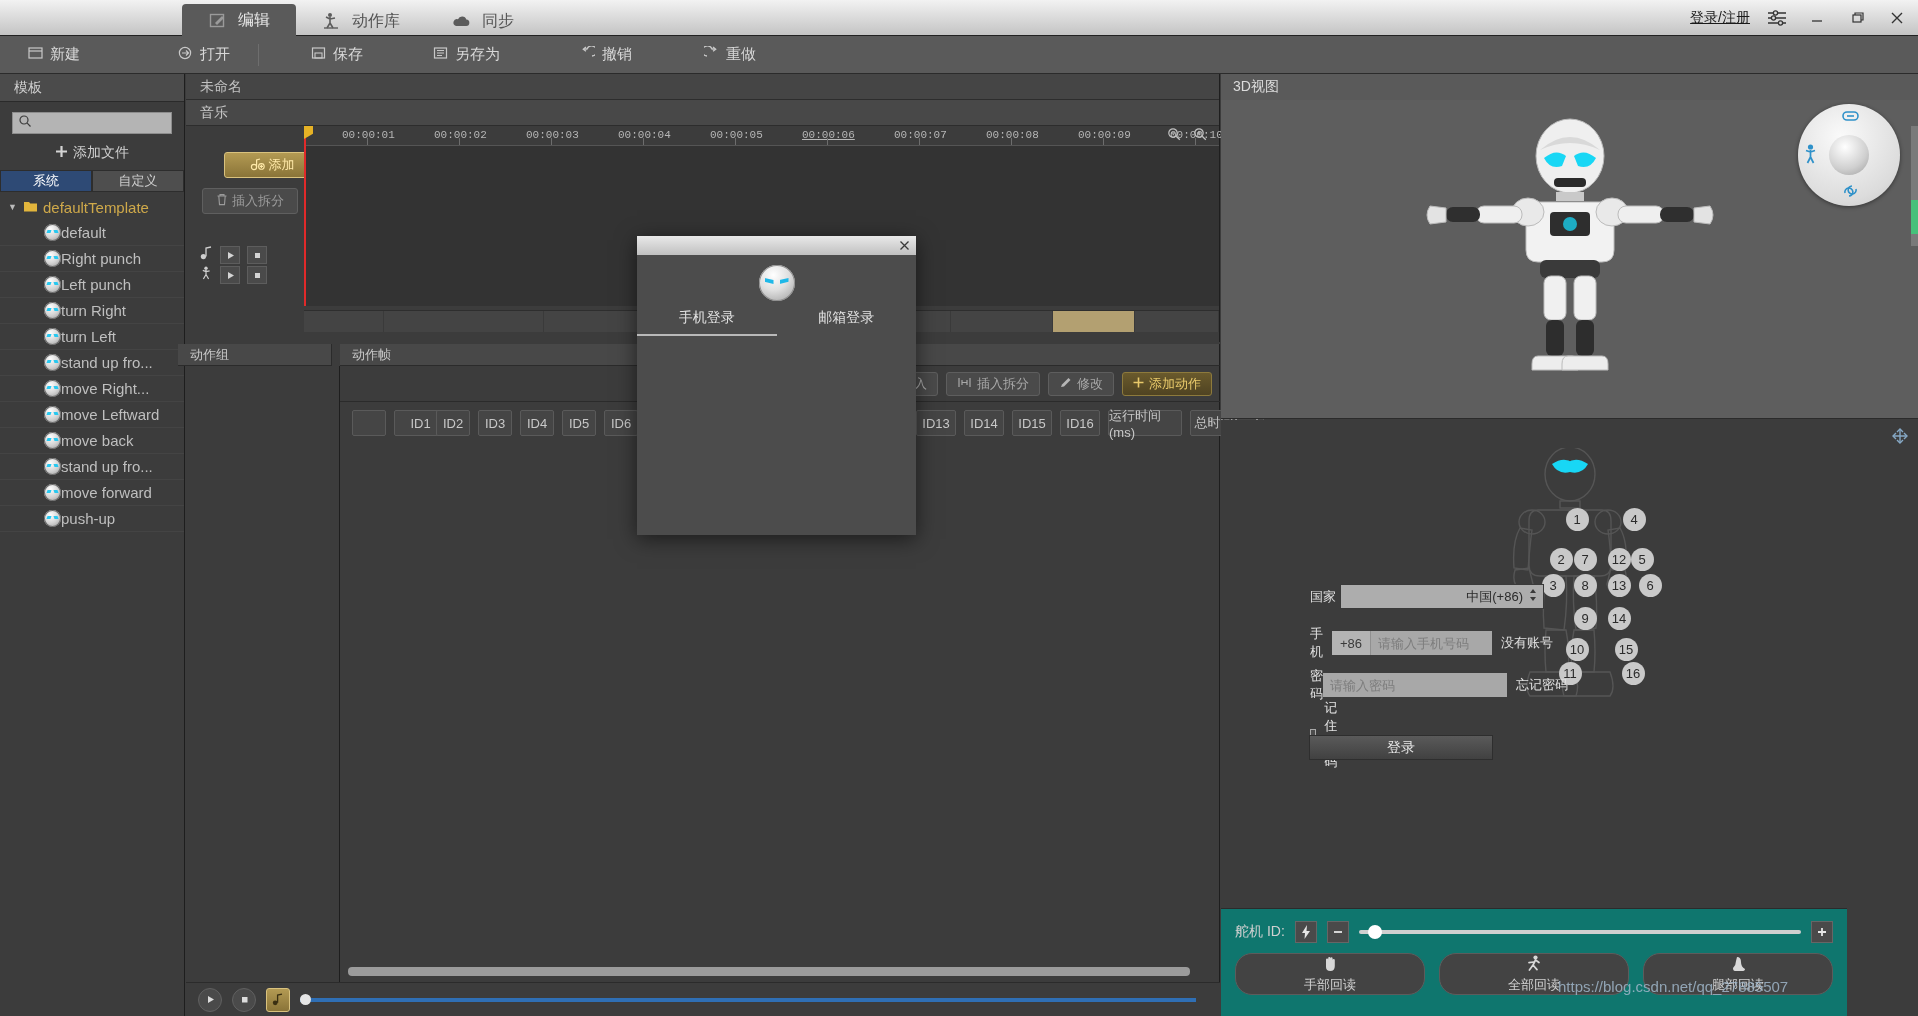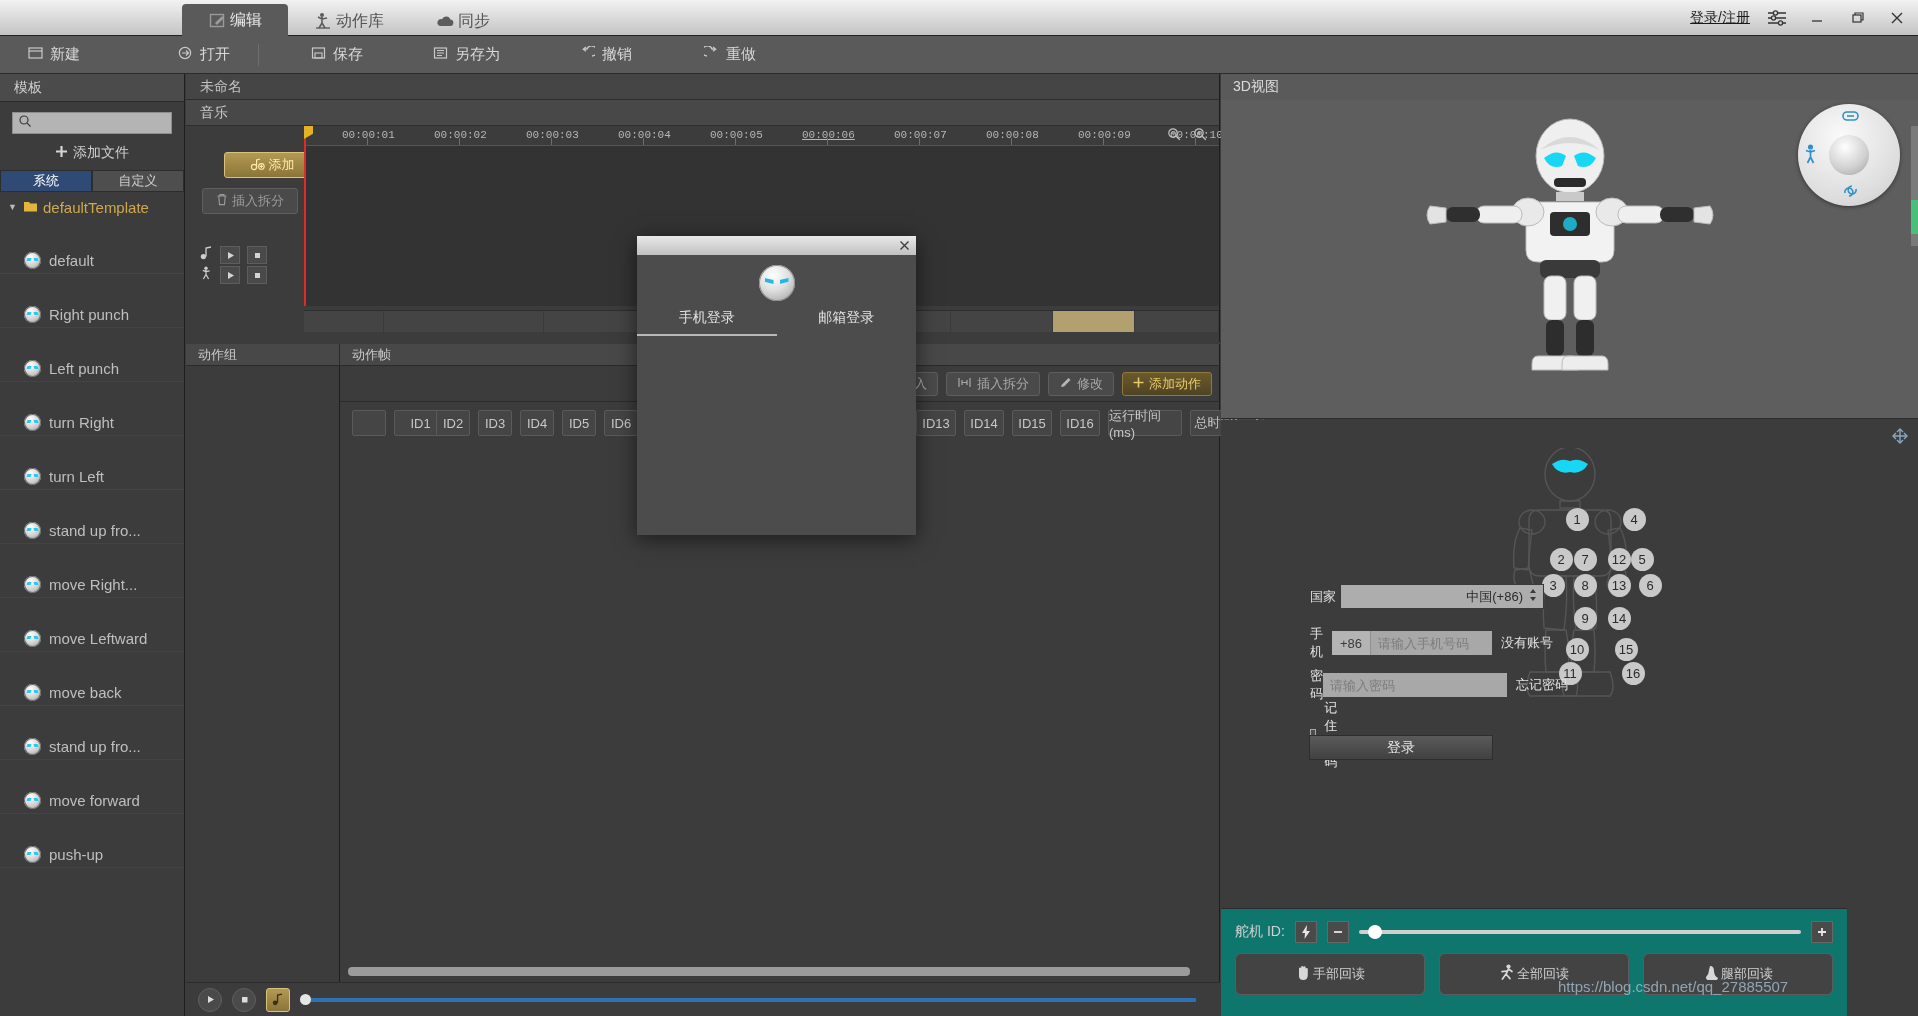--- a/index.html
+++ b/index.html
@@ -12,21 +12,21 @@
   #app{ position:relative; width:1918px; height:1016px; background:#3c3c3c; }
 
   
   .titlebar{
     position:absolute; left:0; top:0; width:1918px; height:36px;
     background:linear-gradient(#f2f2f2,#c4c4c4);
     border-bottom:1px solid #222;
   }
   .tabs{ position:absolute; left:182px; top:0; height:36px; display:flex; align-items:flex-end; }
   .tab{
-    height:30px; padding:8px 26px; display:flex; align-items:center; gap:4px;
+    height:30px; padding:8px 26px; display:flex; align-items:center; gap:12px;
     color:#555; font-size:16px; cursor:pointer; border-radius:4px 4px 0 0;
   }
   .tab.active{ background:#5a5a5a; color:#e8e8e8; height:32px; }
   .tab .ic{ display:inline-flex; width:18px; height:18px; align-items:center; justify-content:center; }
   .tr-right{ position:absolute; right:8px; top:0; height:36px; display:flex; align-items:center; gap:14px; }
   .loginlink{ font-size:14px; color:#1a1a1a; text-decoration:underline; cursor:pointer; }
   .winbtn{ width:26px; height:26px; display:flex; align-items:center; justify-content:center; color:#333; cursor:pointer; }
   .winbtn svg{ display:block; }
 
   
@@ -63,23 +63,23 @@
     font-size:13px; color:#cfcfcf; background:#4e4e4e; border:1px solid #2d2d2d; cursor:pointer;
   }
   .sb-tab.active{ background:#2e4a75; color:#fff; }
   .tree{ margin-top:2px; }
   .tree-root{
     display:flex; align-items:center; gap:5px; height:26px; padding-left:8px;
     color:#cfa94a; font-size:15px; cursor:pointer;
   }
   .tree-root .arrow{ font-size:9px; color:#bbb; width:10px; }
   .tree-item{
-    display:flex; align-items:center; gap:8px; height:26px; padding-left:24px;
+    display:flex; align-items:center; height:26px; padding-left:44px;
     color:#bfbfbf; font-size:15px; cursor:pointer; border-bottom:1px solid #444;
-    white-space:nowrap; overflow:hidden;margin-top:28px;
+    white-space:nowrap; overflow:hidden;
   }
   .rb-av{
     width:17px; height:17px; border-radius:50%; flex:0 0 17px;
     background:radial-gradient(circle at 38% 30%, #fff 0%, #d2d2d2 52%, #8e8e8e 100%);
     position:relative; box-shadow:0 0 0 1px #6a6a6a inset;
   }
   .rb-av::before,.rb-av::after{
     content:""; position:absolute; top:6px; width:4px; height:3px; background:#28c8f0;
     transform:skewX(-18deg);
   }
@@ -128,21 +128,21 @@
   .zoomicons{ position:absolute; right:12px; top:1px; display:flex; gap:12px; }
   .tl-scroll{
     position:absolute; left:118px; right:0; bottom:8px; height:22px; background:#444;
     display:flex; border-top:1px solid #2e2e2e;
   }
   .tl-scroll .seg{ flex:1; border-right:1px solid #3a3a3a; }
   .tl-scroll .seg.hl{ background:#b3a071; flex:0 0 82px; }
 
   
   .hdr-group{
-    position:absolute; left:186px; top:344px; width:154px; height:22px;
+    position:absolute; left:178px; top:344px; width:154px; height:22px;
     background:#484848; color:#c8c8c8; font-size:13px; display:flex; align-items:center; padding-left:12px;
     border-right:1px solid #2b2b2b; border-bottom:1px solid #2b2b2b;
   }
   .hdr-frames{
     position:absolute; left:340px; top:344px; width:880px; height:22px;
     background:#484848; color:#c8c8c8; font-size:13px; display:flex; align-items:center; padding-left:12px;
     border-bottom:1px solid #2b2b2b; border-right:1px solid #1e1e1e;
   }
   .group-pane{
     position:absolute; left:186px; top:366px; width:154px; height:616px;
@@ -229,22 +229,22 @@
   .servo-row{ position:absolute; left:14px; top:10px; right:14px; height:26px; display:flex; align-items:center; gap:10px; }
   .servo-label{ color:#d0d0d0; font-size:14px; }
   .sq-btn{
     width:22px; height:22px; background:#4a4a4a; border:1px solid #666; color:#e0e0e0;
     display:flex; align-items:center; justify-content:center; font-size:13px; cursor:pointer;
   }
   .slider{ position:relative; flex:1; height:4px; background:#cfcfcf; border-radius:2px; }
   .slider .knob{ position:absolute; left:2%; top:-5px; width:14px; height:14px; border-radius:50%; background:#fff; cursor:pointer; }
   .replay-row{ position:absolute; left:14px; top:44px; right:14px; display:flex; gap:14px; }
   .replay-btn{
-    flex:1; height:42px; border-radius:6px; background:#434343; border:1px solid #5c5c5c;
-    display:flex; flex-direction:row; align-items:center; justify-content:center;
+    flex:1; height:42px; border-radius:17px; background:#434343; border:1px solid #5c5c5c;
+    display:flex; flex-direction:column; align-items:center; justify-content:center;
     color:#d2d2d2; font-size:13px; cursor:pointer; gap:1px;
   }
   .watermark{
     position:absolute; left:1558px; top:978px; color:#9fb6c9; font-size:15px; opacity:.85;
     font-family:"Liberation Sans",sans-serif; pointer-events:none;
   }
 
   
   .overlay{ position:absolute; inset:0; }
   .modal{

